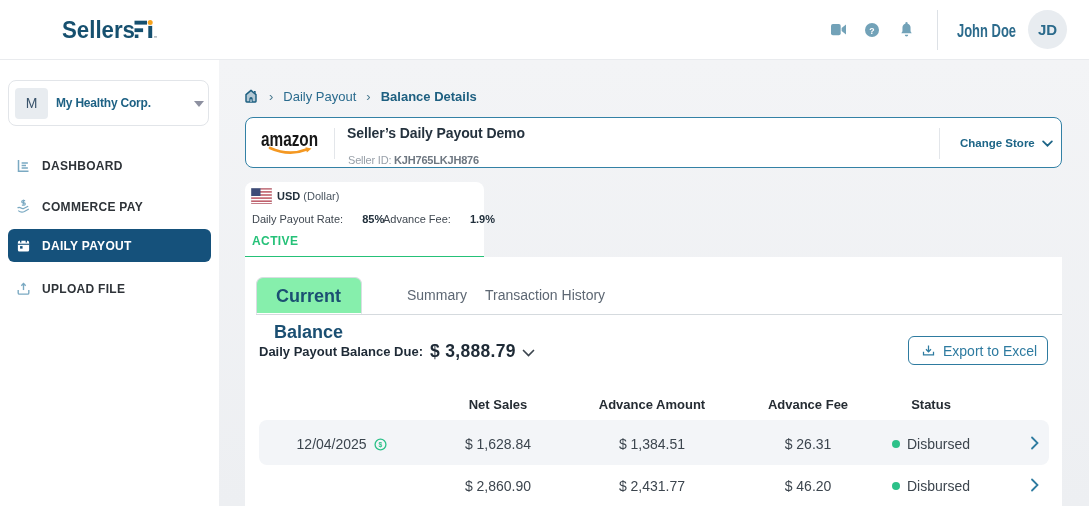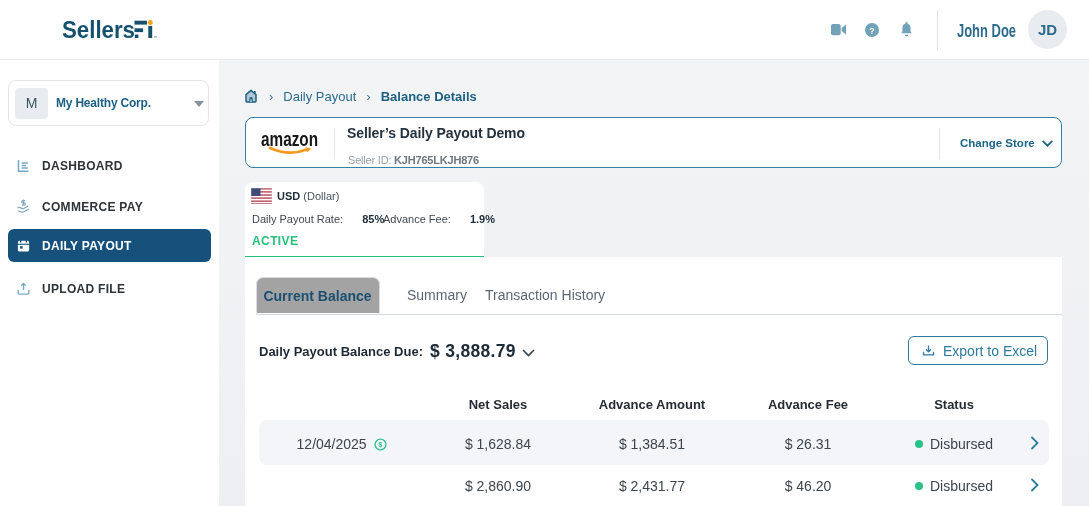--- a/index.html
+++ b/index.html
@@ -46,21 +46,21 @@
   #currency .l2 { position:absolute; left:7px; top:31px; font-size:11px; color:#3f4750; white-space:nowrap; }
   #currency .l2 b { color:#22303c;padding-left:16px; }
   #currency .l2 .fee { position:absolute; left:131px; }
   #currency .active { position:absolute; left:7px; top:52px; font-size:12px; font-weight:bold; color:#25c178; letter-spacing:0.4px; }
 
   
   #panel { position:absolute; left:26px; top:197px; width:817px; height:249px; background:#fff; }
 
   
   #tabs-line { position:absolute; left:10.5px; top:56.5px; width:806.5px; height:1px; background:#d5dade; }
-  #tab-active { position:absolute; left:10.5px; top:20px; width:124px; height:37px; background:#a3a3a3; border:1px solid #d9dde2; border-bottom:1px solid #fff; border-radius:7px 7px 0 0; font-size:14px; font-weight:bold; color:#1b4f72; line-height:36px; text-align:center; z-index:2; }
+  #tab-active { position:absolute; left:10.5px; top:20px; width:106px; height:37px; background:#86efac; border:1px solid #d9dde2; border-bottom:1px solid #fff; border-radius:7px 7px 0 0; font-size:18px; font-weight:bold; color:#1b4f72; line-height:36px; text-align:center; z-index:2; }
   .tab { position:absolute; top:20px; height:37px; line-height:36px; font-size:14px; color:#5d6773; }
   #tab2 { left:162px; }
   #tab3 { left:240px; }
 
   
   #bal-lbl { position:absolute; left:14px; top:87px; font-size:13px; font-weight:bold; color:#1e2a36; }
   #bal-amt { position:absolute; left:185px; top:84px; font-size:17.5px; font-weight:bold; color:#1e2a36; letter-spacing:0.3px; }
   #bal-chev { position:absolute; left:277px; top:92px; }
   #export { position:absolute; left:663px; top:79px; width:140px; height:29px; border:1px solid #2e7ba0; border-radius:6px; color:#2e7ba0; font-size:14px; }
   #export svg { position:absolute; left:12px; top:6px; }
@@ -71,21 +71,21 @@
   .td { position:absolute; font-size:14px; color:#3c454e; text-align:center; white-space:nowrap; }
   .r1 { top:179px; }
   .r2 { top:221px; }
   #row1bg { position:absolute; left:14px; top:163px; width:790px; height:45px; background:#f3f5f8; border-radius:8px; }
   .dot { display:inline-block; width:8px; height:8px; border-radius:50%; background:#2cc189; margin-right:7px; vertical-align:1px; }
   .rowchev { position:absolute; width:10px; }
   .c-date { left:16px;  width:162px; }
   .c-net  { left:173px; width:160px; }
   .c-amt  { left:327px; width:160px; }
   .c-fee  { left:483px; width:160px; }
-  .c-st   { left:629px; width:160px; }
+  .c-st   { left:606px; width:160px; }
 </style>
 </head>
 <body>
 
 <div id="main">
   <div id="crumb">
     <svg width="16" height="16" viewBox="0 0 24 24" fill="none">
         <path d="M4.5 10 12 3.5 19.5 10V20a1 1 0 0 1-1 1h-13a1 1 0 0 1-1-1z" fill="#b3c8d4" stroke="#1d5f80" stroke-width="2.2" stroke-linejoin="round"></path>
         <path d="M16.5 6.5V4.5h2.5v4" fill="#1d5f80" stroke="none"></path>
         <path d="M9.5 21v-5a2.5 2.5 0 0 1 5 0v5" fill="#1d5f80"></path>

